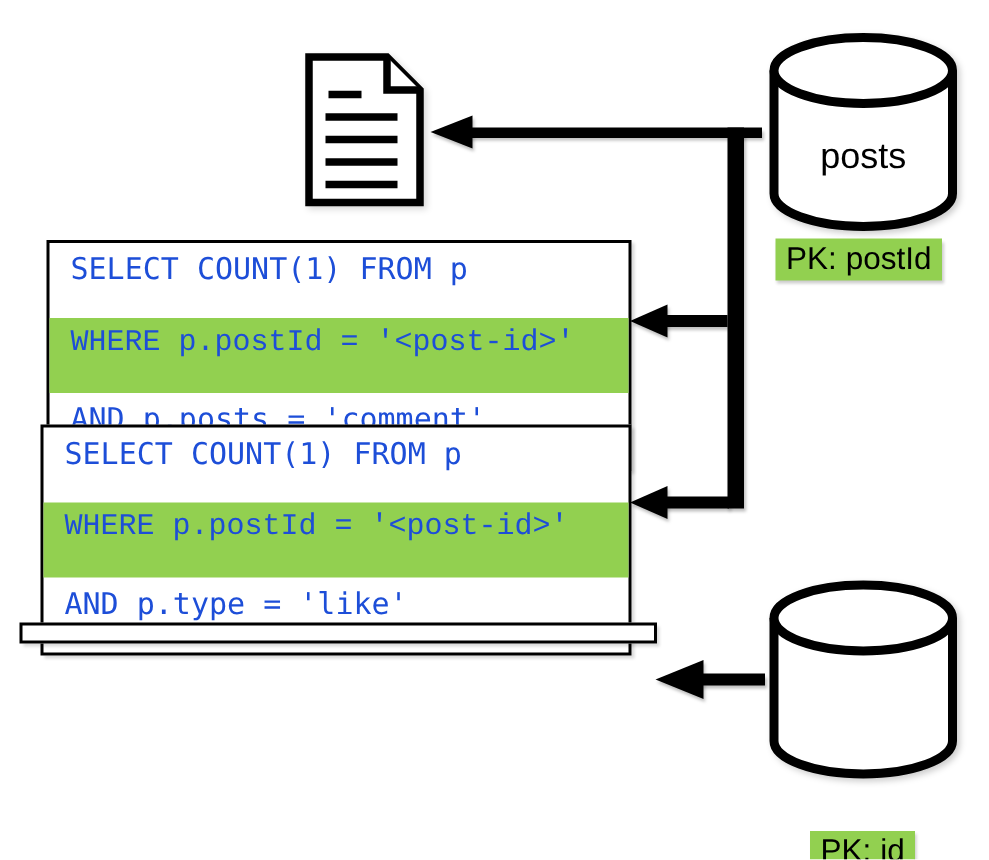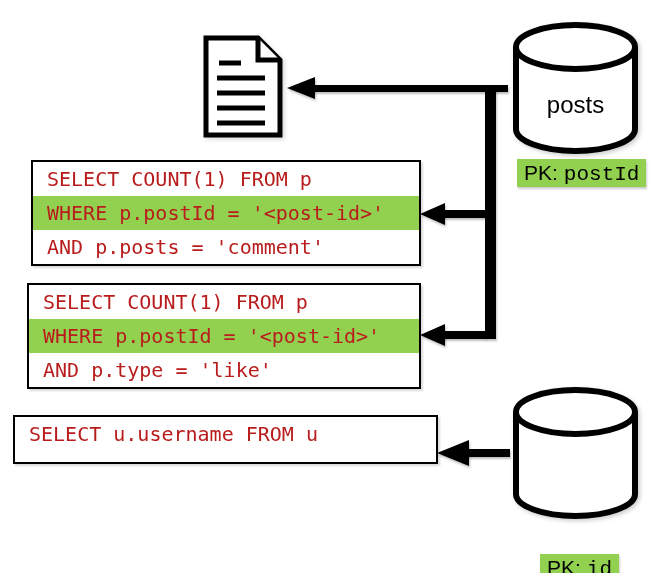--- a/index.html
+++ b/index.html
@@ -1,35 +1,35 @@
 <!DOCTYPE html>
 <html style="--highlight: #92D050; --line: #000000; --background: #ffffff;"><head>
 <meta charset="utf-8">
 <style>
   html,body{margin:0;padding:0;background:#fff;}
   .canvas{position:relative;width:659px;height:573px;background:var(--background,#fff);overflow:hidden;
           font-family:"Liberation Sans",sans-serif;color:#000;}
 
   
   .qbox{position:absolute;background:#fff;border:2px solid #000;box-shadow:2px 2px 2px rgba(0,0,0,0.15);}
-  .row{height:34px;line-height:34px;padding:0 8px 0 14px;white-space:pre;
-       font-family:"DejaVu Sans Mono","Liberation Mono",monospace;font-size:20px;color:#b91c1c;}
-  .row.hl{background:var(--highlight,#92D050);}
+  .row{height:34px;line-height:34px;padding:0 8px 16px 14px;white-space:pre;
+       font-family:"DejaVu Sans Mono","Liberation Mono",monospace;font-size:20px;color:#1d4ed8;}
+  .row.hl{background:var(--highlight,#92D050);font-family:Liberation Mono, monospace;}
   .qbox.users-q .row{height:35px;line-height:35px;}
   .qbox.users-q{padding-bottom:10px;}
 
   
   .db{position:absolute;width:129px;height:137px;}
   .db svg{display:block;filter:drop-shadow(2px 2px 2px rgba(0,0,0,0.2));}
   .db-name{position:absolute;left:0;right:0;top:72px;text-align:center;font-size:24px;color:#000;}
 
   
   .pk{position:absolute;height:28px;line-height:28px;padding:0 7px;background:var(--highlight,#92D050);
       box-shadow:1px 2px 2px rgba(0,0,0,0.2);font-size:21px;white-space:nowrap;}
-  .pk .pk-field{font-family:Liberation Mono, monospace;margin-left:6px;}
+  .pk .pk-field{font-family:Liberation Sans, sans-serif;margin-left:6px;}
 
   
   .shaft{position:absolute;background:#000;box-shadow:1px 2px 2px rgba(0,0,0,0.25);}
   .head{position:absolute;width:0;height:0;border-style:solid;border-color:transparent;
         border-right-color:#000;filter:drop-shadow(1px 2px 1px rgba(0,0,0,0.25));}
 
   .doc-icon{position:absolute;filter:drop-shadow(2px 2px 2px rgba(0,0,0,0.15));}
 </style>
 </head>
 <body>
@@ -69,21 +69,20 @@
     <div class="row">AND p.posts = 'comment'</div>
   </div>
 
   <div class="qbox" style="left:27px;top:283px;width:390px;">
     <div class="row">SELECT COUNT(1) FROM p</div>
     <div class="row hl">WHERE p.postId = '&lt;post-id&gt;'</div>
     <div class="row">AND p.type = 'like'</div>
   </div>
 
   <div class="qbox users-q" style="left:13px;top:415px;width:421px;">
-    <div class="row">SELECT u.username FROM u</div>
   </div>
 
   <div>
     <div class="head" style="left:287px;top:77px;border-width:11.5px 28px 11.5px 0;"></div>
     <div class="shaft" style="left:313px;top:85px;width:195px;height:7px;"></div>
   </div>
 
   <div class="shaft" style="left:485px;top:85px;width:11px;height:254px;"></div>
 
   <div>

